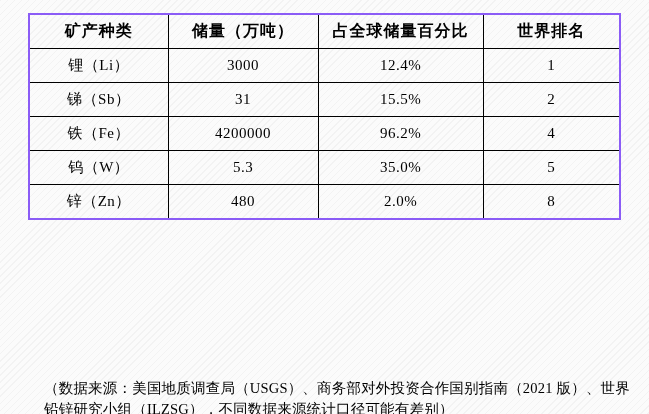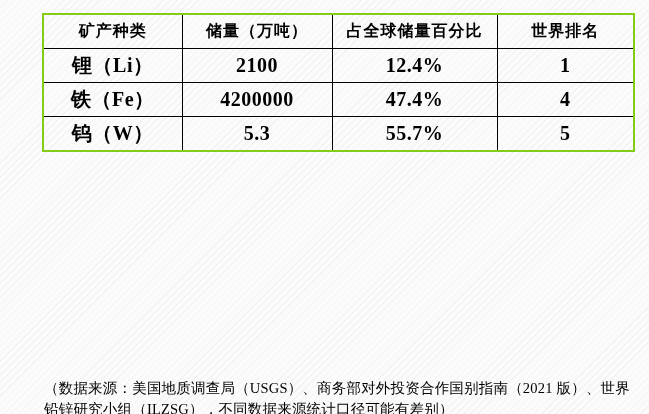--- a/index.html
+++ b/index.html
@@ -21,48 +21,47 @@
       transparent 5px
     );
   }
   .page {
     position: relative;
     width: 649px;
     height: 414px;
   }
   table.mineral-table {
     position: absolute;
-    left: 42px;
+    left: 28px;
     top: 13px;
     width: 591px;
     border-collapse: collapse;
     table-layout: fixed;
-    border: 2px solid #84cc16;
+    border: 2px solid #8b5cf6;
     background: transparent;
   }
   .mineral-table th,
   .mineral-table td {
     border: 1px solid #000;
     text-align: center;
     vertical-align: middle;
     padding: 0;
     overflow: hidden;
     white-space: nowrap;
   }
   .mineral-table th {
     height: 33px;
     font-size: 16px;
     font-weight: bold;
     letter-spacing: 1px;
   }
   .mineral-table td {
     height: 33px;
-    font-size: 20px;
+    font-size: 15px;
     letter-spacing: 0.5px;
-    font-weight: bold;
   }
   .source-note {
     position: absolute;
     left: 28px;
     top: 362px;
     width: 598px;
     margin: 16px;
     font-size: 14.5px;
     line-height: 21px;
     letter-spacing: 0.2px;
@@ -85,34 +84,46 @@
       <tr>
         <th>矿产种类</th>
         <th>储量（万吨）</th>
         <th>占全球储量百分比</th>
         <th>世界排名</th>
       </tr>
     </thead>
     <tbody>
       <tr>
         <td>锂（Li）</td>
-        <td>2100</td>
+        <td>3000</td>
         <td>12.4%</td>
         <td>1</td>
       </tr>
       <tr>
+        <td>锑（Sb）</td>
+        <td>31</td>
+        <td>15.5%</td>
+        <td>2</td>
+      </tr>
+      <tr>
         <td>铁（Fe）</td>
         <td>4200000</td>
-        <td>47.4%</td>
+        <td>96.2%</td>
         <td>4</td>
       </tr>
       <tr>
         <td>钨（W）</td>
         <td>5.3</td>
-        <td>55.7%</td>
+        <td>35.0%</td>
         <td>5</td>
+      </tr>
+      <tr>
+        <td>锌（Zn）</td>
+        <td>480</td>
+        <td>2.0%</td>
+        <td>8</td>
       </tr>
     </tbody>
   </table>
 
   <p class="source-note">（数据来源：美国地质调查局（USGS）、商务部对外投资合作国别指南（2021 版）、世界铅锌研究小组（ILZSG），不同数据来源统计口径可能有差别）</p>
 
 </div>
 
 </body></html>

